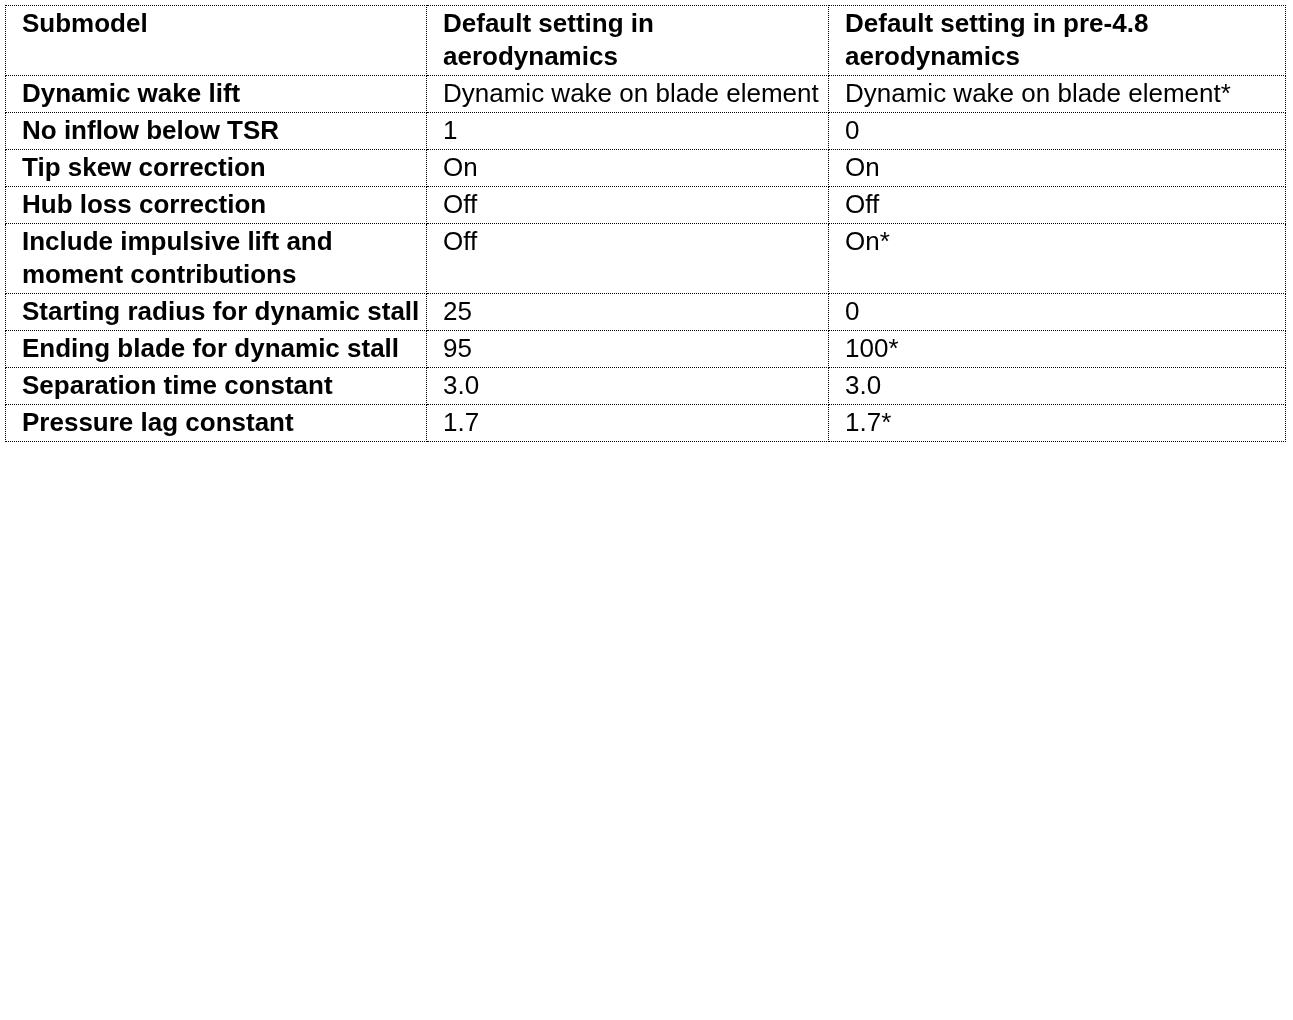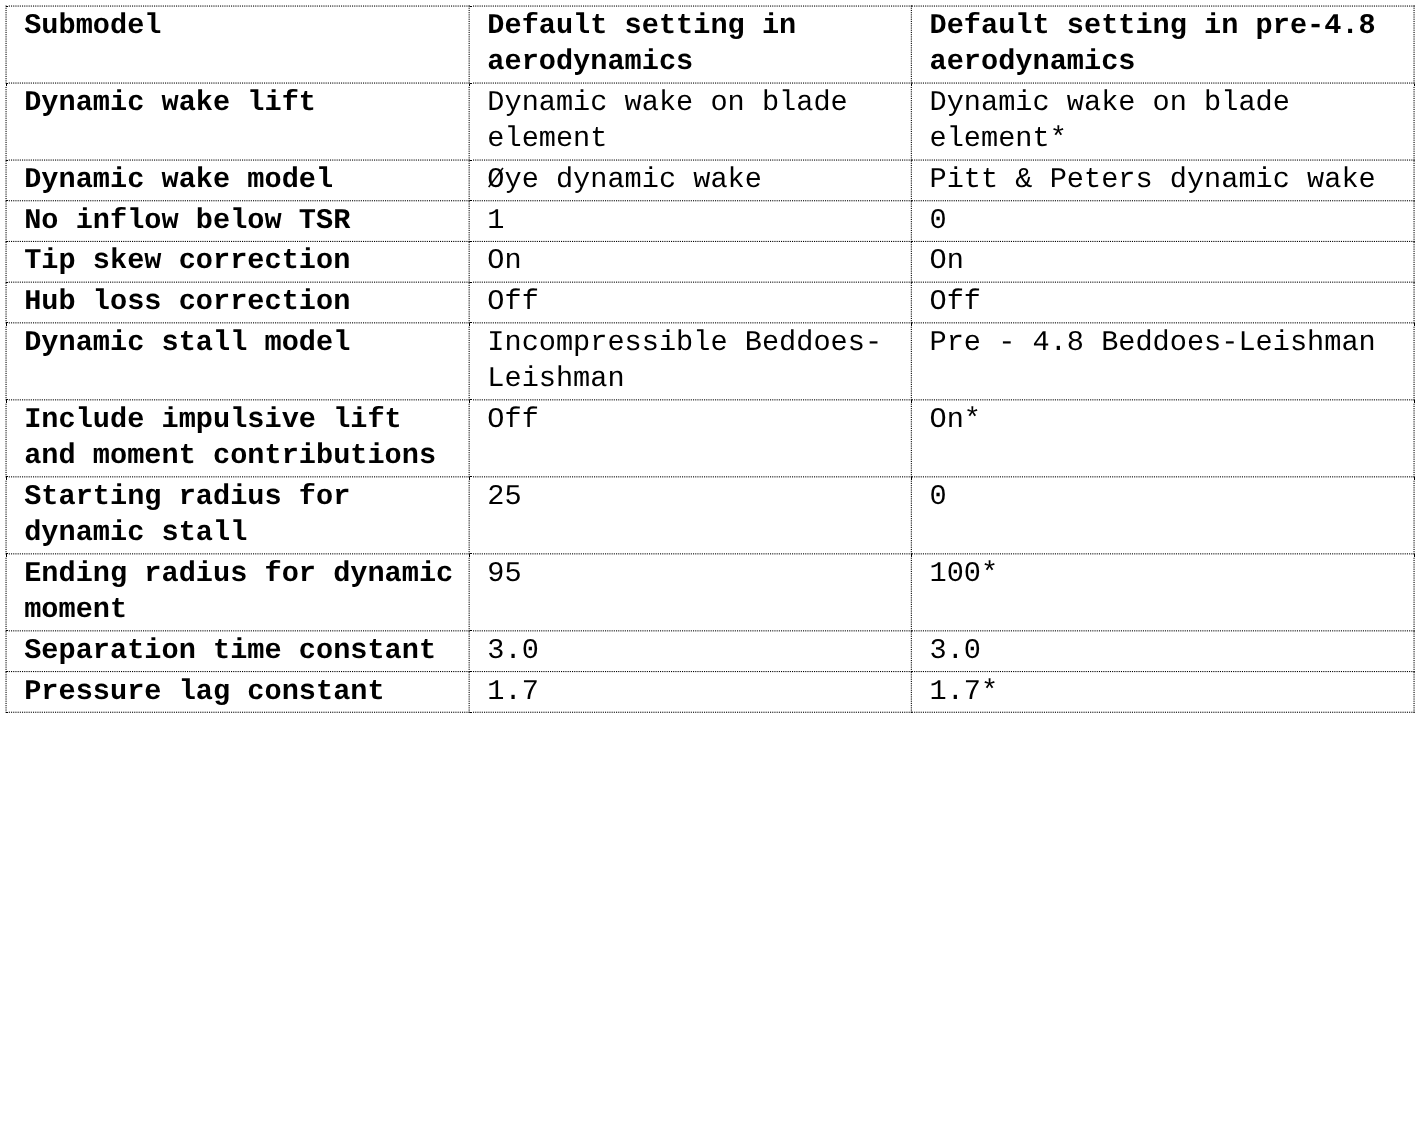--- a/index.html
+++ b/index.html
@@ -7,21 +7,21 @@
     padding: 0;
     background: #ffffff;
   }
   .page {
     position: relative;
     width: 1293px;
     height: 1020px;
     overflow: hidden;
     background: #ffffff;
     color: #000000;
-    font-family: Liberation Mono, monospace;
+    font-family: Liberation Sans, sans-serif;
   }
   table.settings-table {
     position: absolute;
     left: 5px;
     top: 5px;
     width: 1280px;
     table-layout: fixed;
     border-collapse: collapse;
   }
   .settings-table th,
@@ -61,56 +61,46 @@
         <th>Default setting in pre-4.8 aerodynamics</th>
       </tr>
     </thead>
     <tbody>
       <tr>
         <td class="col-submodel">Dynamic wake lift</td>
         <td>Dynamic wake on blade element</td>
         <td>Dynamic wake on blade element*</td>
       </tr>
       <tr>
-        <td class="col-submodel">Dynamic wake model</td>
-        <td>Øye dynamic wake</td>
-        <td>Pitt &amp; Peters dynamic wake</td>
-      </tr>
-      <tr>
         <td class="col-submodel">No inflow below TSR</td>
         <td>1</td>
         <td>0</td>
       </tr>
       <tr>
         <td class="col-submodel">Tip skew correction</td>
         <td>On</td>
         <td>On</td>
       </tr>
       <tr>
         <td class="col-submodel">Hub loss correction</td>
         <td>Off</td>
         <td>Off</td>
       </tr>
       <tr>
-        <td class="col-submodel">Dynamic stall model</td>
-        <td>Incompressible Beddoes-Leishman</td>
-        <td>Pre - 4.8 Beddoes-Leishman</td>
-      </tr>
-      <tr>
         <td class="col-submodel">Include impulsive lift and moment contributions</td>
         <td>Off</td>
         <td>On*</td>
       </tr>
       <tr>
         <td class="col-submodel">Starting radius for dynamic stall</td>
         <td>25</td>
         <td>0</td>
       </tr>
       <tr>
-        <td class="col-submodel">Ending radius for dynamic moment</td>
+        <td class="col-submodel">Ending blade for dynamic stall</td>
         <td>95</td>
         <td>100*</td>
       </tr>
       <tr>
         <td class="col-submodel">Separation time constant</td>
         <td>3.0</td>
         <td>3.0</td>
       </tr>
       <tr>
         <td class="col-submodel">Pressure lag constant</td>

